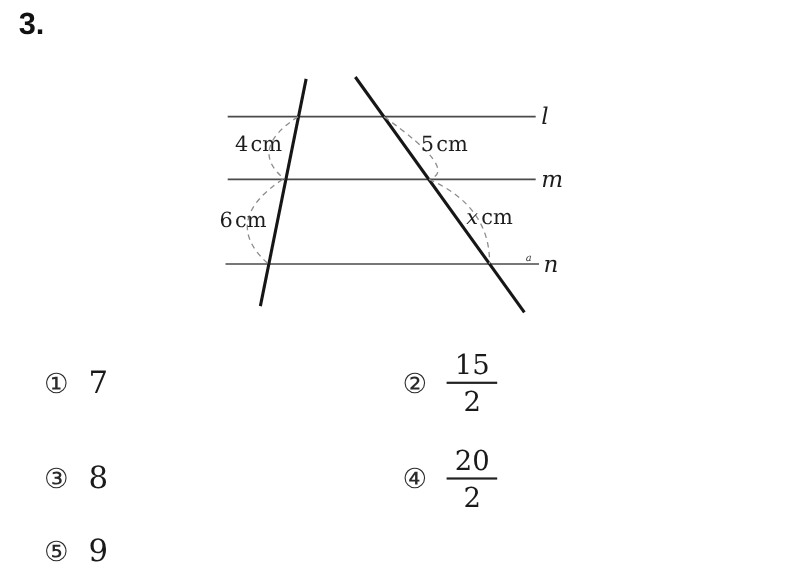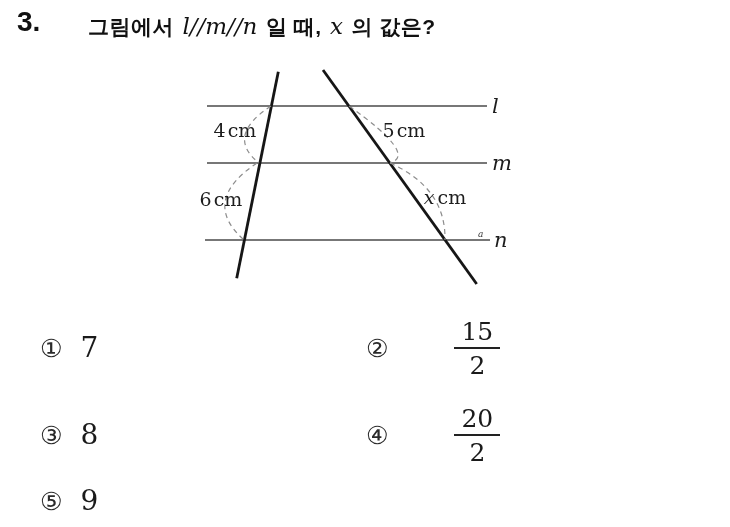--- a/index.html
+++ b/index.html
@@ -46,44 +46,36 @@
     margin-right:18px;line-height:1;
   }
   .opt-value{
     font-family:"DejaVu Serif",serif;
     font-size:28px;color:#1a1a1a;line-height:1;
   }
   .fraction{
     display:inline-flex;flex-direction:column;align-items:center;
     font-family:"DejaVu Serif",serif;font-size:25px;color:#1a1a1a;
     min-width:40px;
-    margin-left:48px;
   }
   .fraction .num{padding:0 7px 3px;line-height:1;}
   .fraction .bar{align-self:stretch;height:0;border-top:2px solid #222;}
   .fraction .den{padding-top:4px;line-height:1;}
   #opt1{left:40px;top:334px;}
   #opt2{left:366px;top:312px;height:72px;}
   #opt3{left:40px;top:421px;}
   #opt4{left:366px;top:399px;height:72px;}
   #opt5{left:40px;top:487px;}
 </style>
 </head>
 <body>
 
 <div class="page">
 
   <span class="qnum">3.</span>
-  <span class="qtitle">
-    <span class="kr">그림에서</span>
-    <span class="math">l//m//n</span>
-    <span class="kr">일 때,</span>
-    <span class="math">x</span>
-    <span class="kr">의 값은?</span>
-  </span>
 
   <svg class="diagram" width="360" height="235" viewBox="0 0 360 235">
 
     <line x1="27" y1="46" x2="307" y2="46" stroke="#4a4a4a" stroke-width="1.5"></line>
     <line x1="27" y1="103" x2="307" y2="103" stroke="#4a4a4a" stroke-width="1.5"></line>
     <line x1="25" y1="180" x2="310" y2="180" stroke="#4a4a4a" stroke-width="1.5"></line>
 
     <line x1="98.3" y1="11.7" x2="56.7" y2="218.3" stroke="#161616" stroke-width="2.8"></line>
     <line x1="143" y1="10" x2="296.7" y2="224" stroke="#161616" stroke-width="2.8"></line>
 

